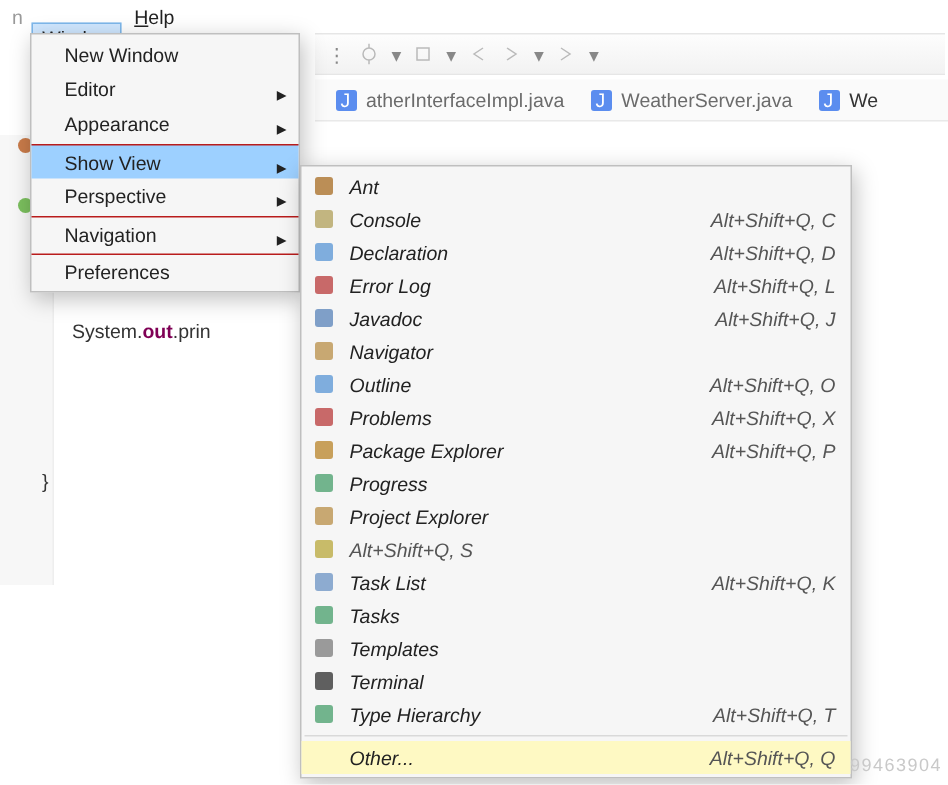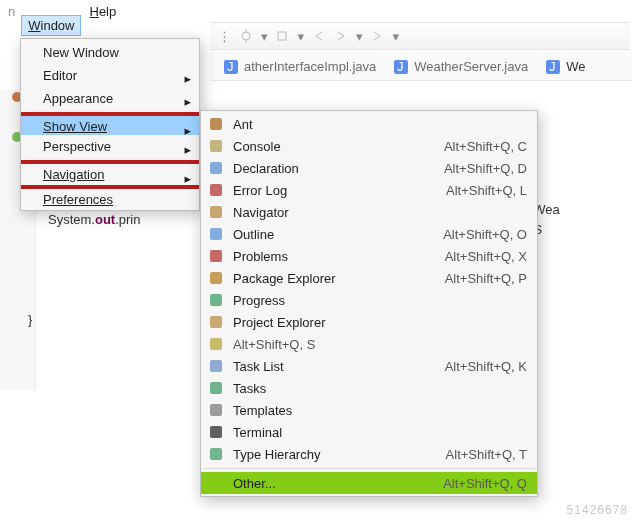--- a/index.html
+++ b/index.html
@@ -18,30 +18,30 @@
 .tabs .tab.active { color: #333; font-weight: 500; }
 .tabs .jicon { width: 14px; height: 14px; }
 
 .code-bg { position: absolute; top: 90px; left: 0; right: 0; bottom: 0; font-family: Consolas, "Courier New", monospace; font-size: 14px; line-height: 20px; padding-left: 48px; white-space: pre; color: #333; }
 .code-bg .kw { color: #7f0055; font-weight: bold; }
 .code-bg .field { color: #2a2aa5; font-style: italic; }
 .code-bg .str { color: #2a2aa5; }
 .margin { position: absolute; top: 90px; left: 0; width: 36px; height: 300px; background: #f7f7f7; border-right: 1px solid #eee; }
 .margin .bullet { position: absolute; left: 12px; width: 10px; height: 10px; border-radius: 50%; }
 
-.dropdown { position: absolute; top: 22px; left: 20px; width: 180px; background: #f6f6f6; border: 1px solid #bfbfbf; box-shadow: 2px 4px 14px rgba(0,0,0,.25); padding: 2px 0; margin-top: 16px; }
+.dropdown { position: absolute; top: 22px; left: 20px; width: 180px; background: #f6f6f6; border: 1px solid #bfbfbf; box-shadow: 2px 4px 14px rgba(0,0,0,.25); padding: 2px 0; }
 .dropdown .row { display: flex; align-items: center; height: 23px; padding: 0 10px 0 22px; position: relative; }
-.dropdown .row.sep-before { border-top: 4px solid #b91c1c; margin-top: 2px; padding-top: 1px; text-decoration: underline; }
+.dropdown .row.sep-before { border-top: 1px solid #b91c1c; margin-top: 2px; padding-top: 1px; }
 .dropdown .row.hi { background: #9dd0ff; }
 .dropdown .row .arrow { position: absolute; right: 8px; top: 7px; }
 .dropdown .row .label { flex: 1; }
 
-.submenu { position: absolute; top: 110px; left: 200px; width: 338px; background: #f6f6f6; border: 1px solid #bfbfbf; box-shadow: 2px 4px 14px rgba(0,0,0,.25); padding: 2px 0; }
+.submenu { position: absolute; top: 110px; left: 200px; width: 368px; background: #f6f6f6; border: 1px solid #bfbfbf; box-shadow: 2px 4px 14px rgba(0,0,0,.25); padding: 2px 0; font-style: italic; }
 .submenu .row { display: flex; align-items: center; height: 22px; padding: 0 10px 0 6px; gap: 8px; }
-.submenu .row.hi { background: #84cc16; }
+.submenu .row.hi { background: #fef9c3; }
 .submenu .row .icon { width: 18px; display: flex; align-items: center; justify-content: center; }
 .submenu .row .label { flex: 1; }
 .submenu .row .shortcut { color: #555; }
 .submenu .sep { height: 1px; background: #d9d9d9; margin: 3px 2px; }
 
 .watermark { position: absolute; right: 4px; bottom: 6px; color: #c9c9c9; font-size: 12px; letter-spacing: 1px; }
 svg { display: block; }
 </style>
 </head>
 <body>
@@ -178,20 +178,29 @@
           <svg width="16" height="16">
             <rect x="2" y="2" width="12" height="12" rx="2" fill="#c05050" opacity="0.85"></rect>
           </svg>
         </span>
         <span class="label">Error Log</span>
         <span class="shortcut">Alt+Shift+Q, L</span>
       </div>
       <div class="row">
         <span class="icon">
           <svg width="16" height="16">
+            <rect x="2" y="2" width="12" height="12" rx="2" fill="#6a8fc0" opacity="0.85"></rect>
+          </svg>
+        </span>
+        <span class="label">Javadoc</span>
+        <span class="shortcut">Alt+Shift+Q, J</span>
+      </div>
+      <div class="row">
+        <span class="icon">
+          <svg width="16" height="16">
             <rect x="2" y="2" width="12" height="12" rx="2" fill="#c09a5a" opacity="0.85"></rect>
           </svg>
         </span>
         <span class="label">Navigator</span>
         <span class="shortcut"></span>
       </div>
       <div class="row">
         <span class="icon">
           <svg width="16" height="16">
             <rect x="2" y="2" width="12" height="12" rx="2" fill="#6aa0d8" opacity="0.85"></rect>
@@ -291,13 +300,13 @@
       </div>
     </div>
   <div class="sep"></div>
   <div class="row hi">
     <span class="icon"></span>
     <span class="label">Other...</span>
     <span class="shortcut">Alt+Shift+Q, Q</span>
   </div>
 </div>
 
-<div class="watermark">51426678</div>
+<div class="watermark">99463904</div>
 
 </body></html>

